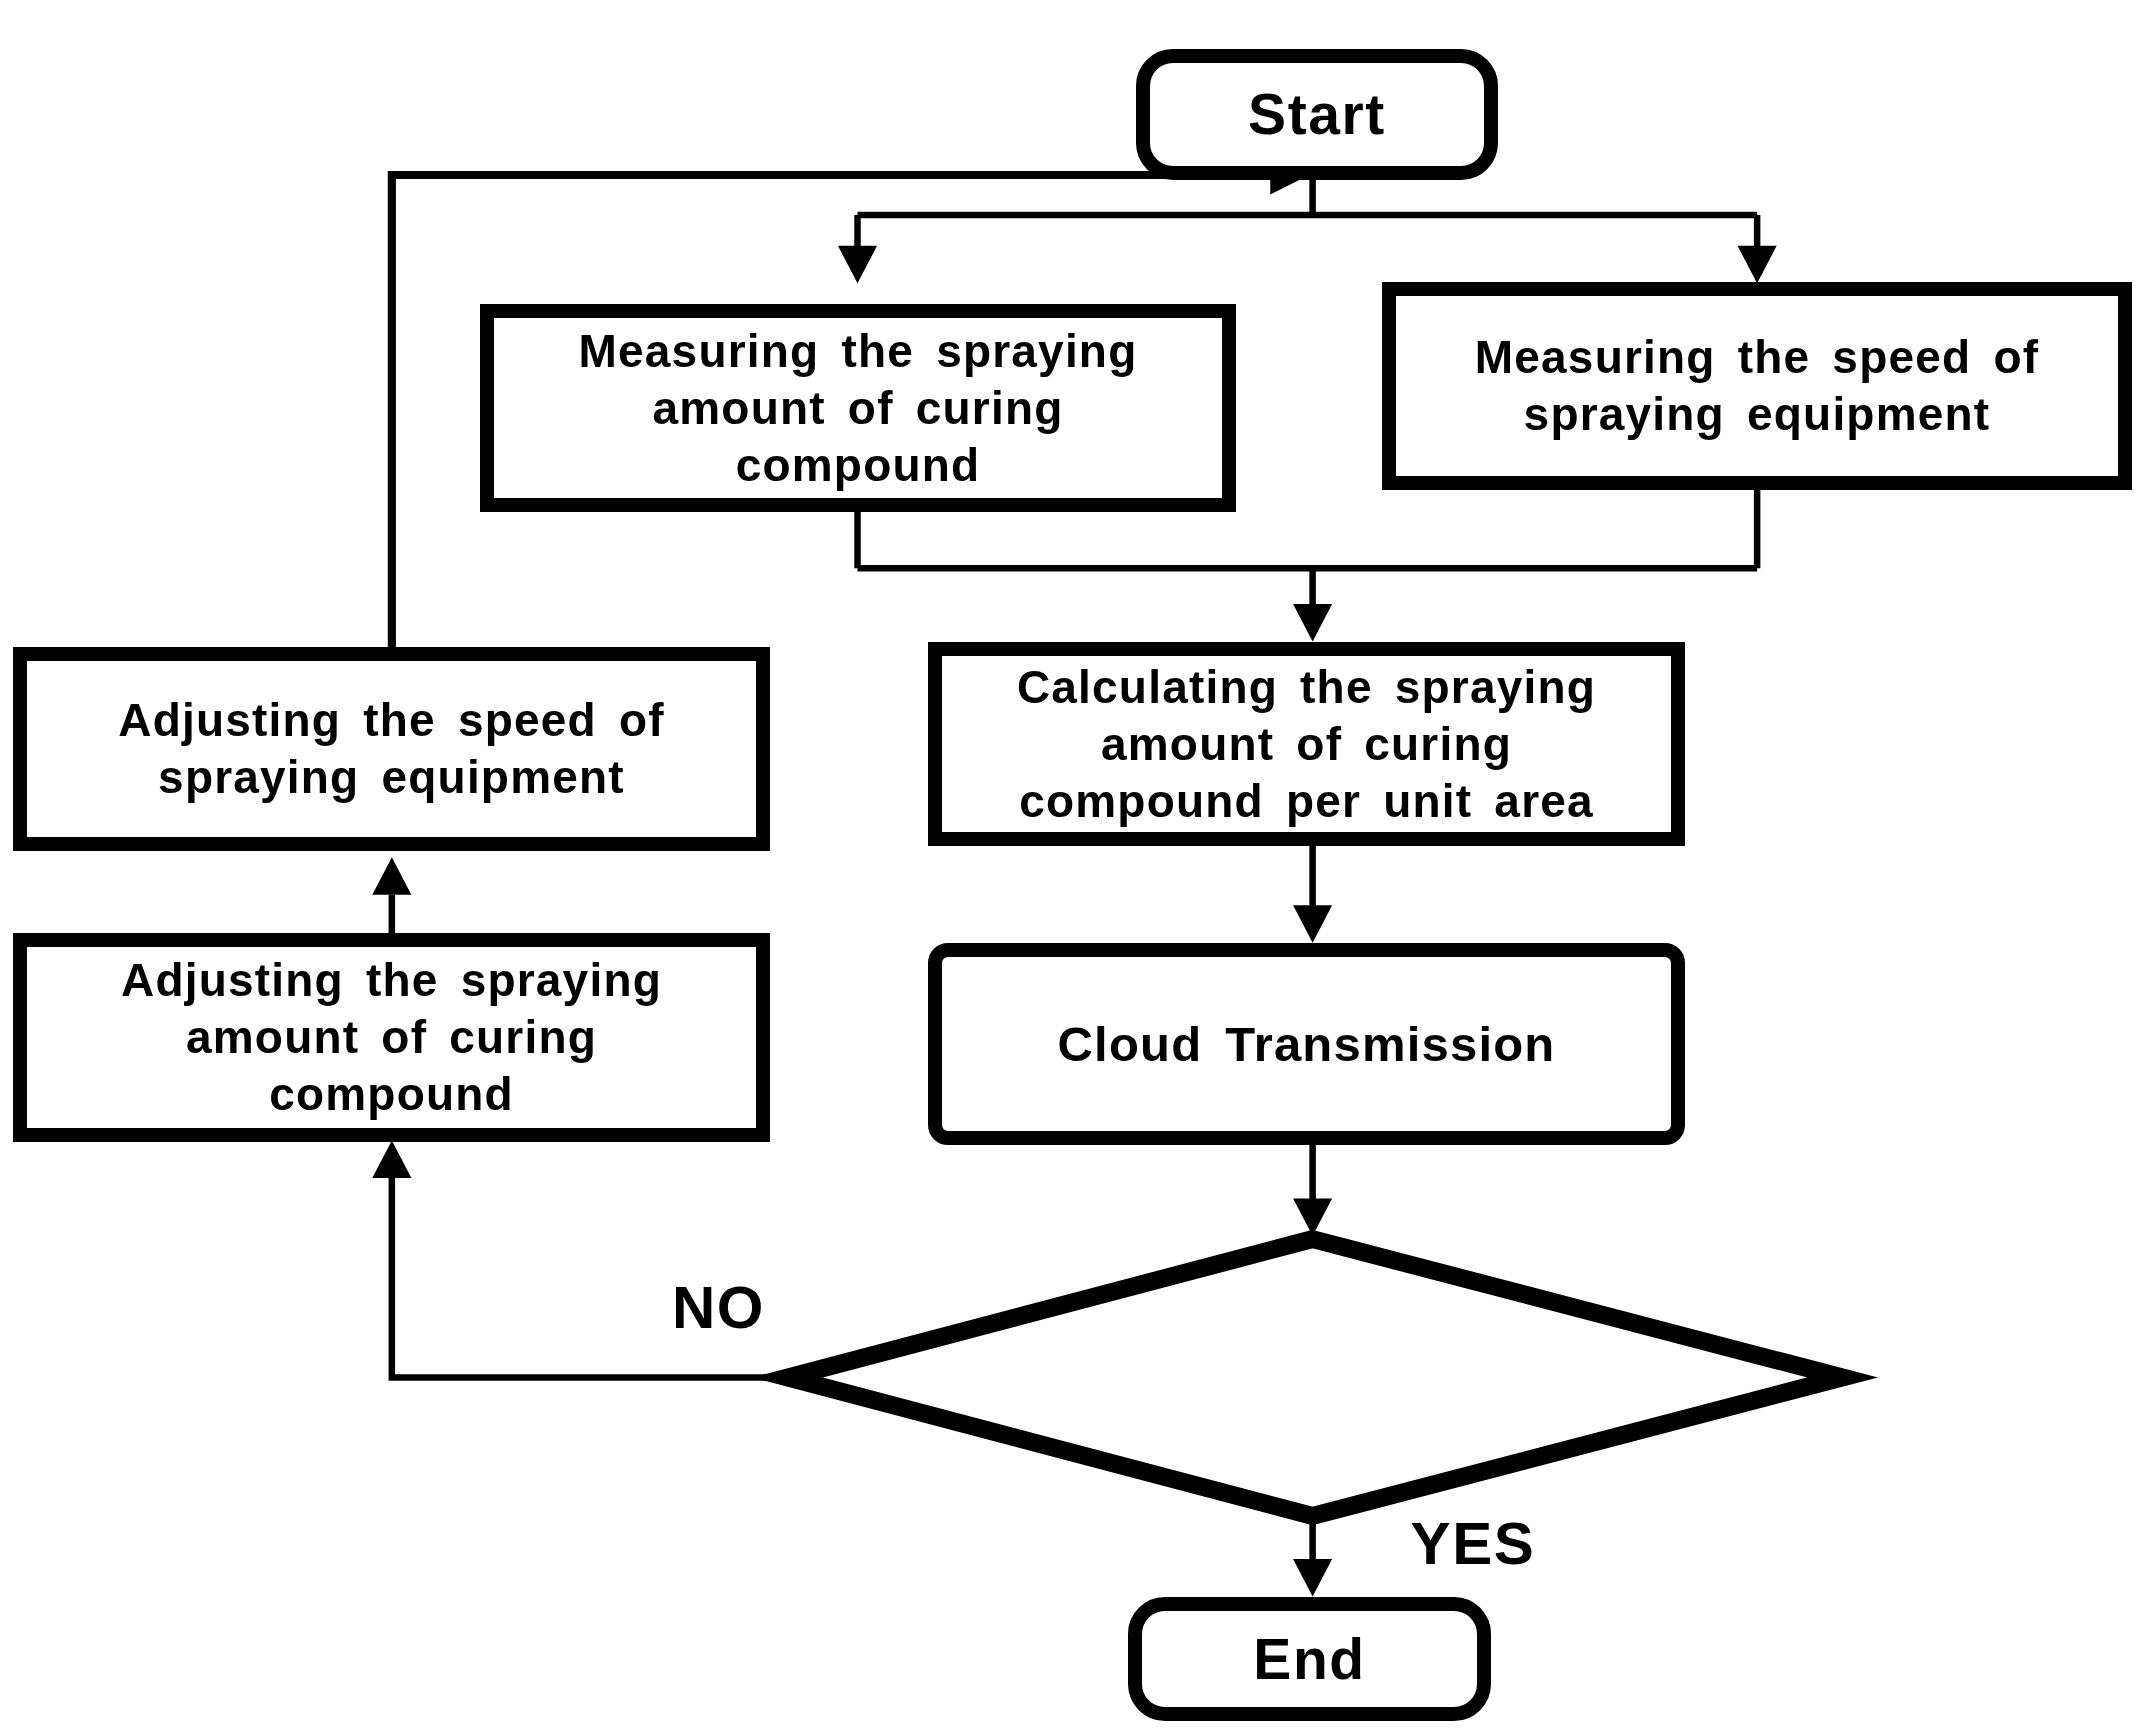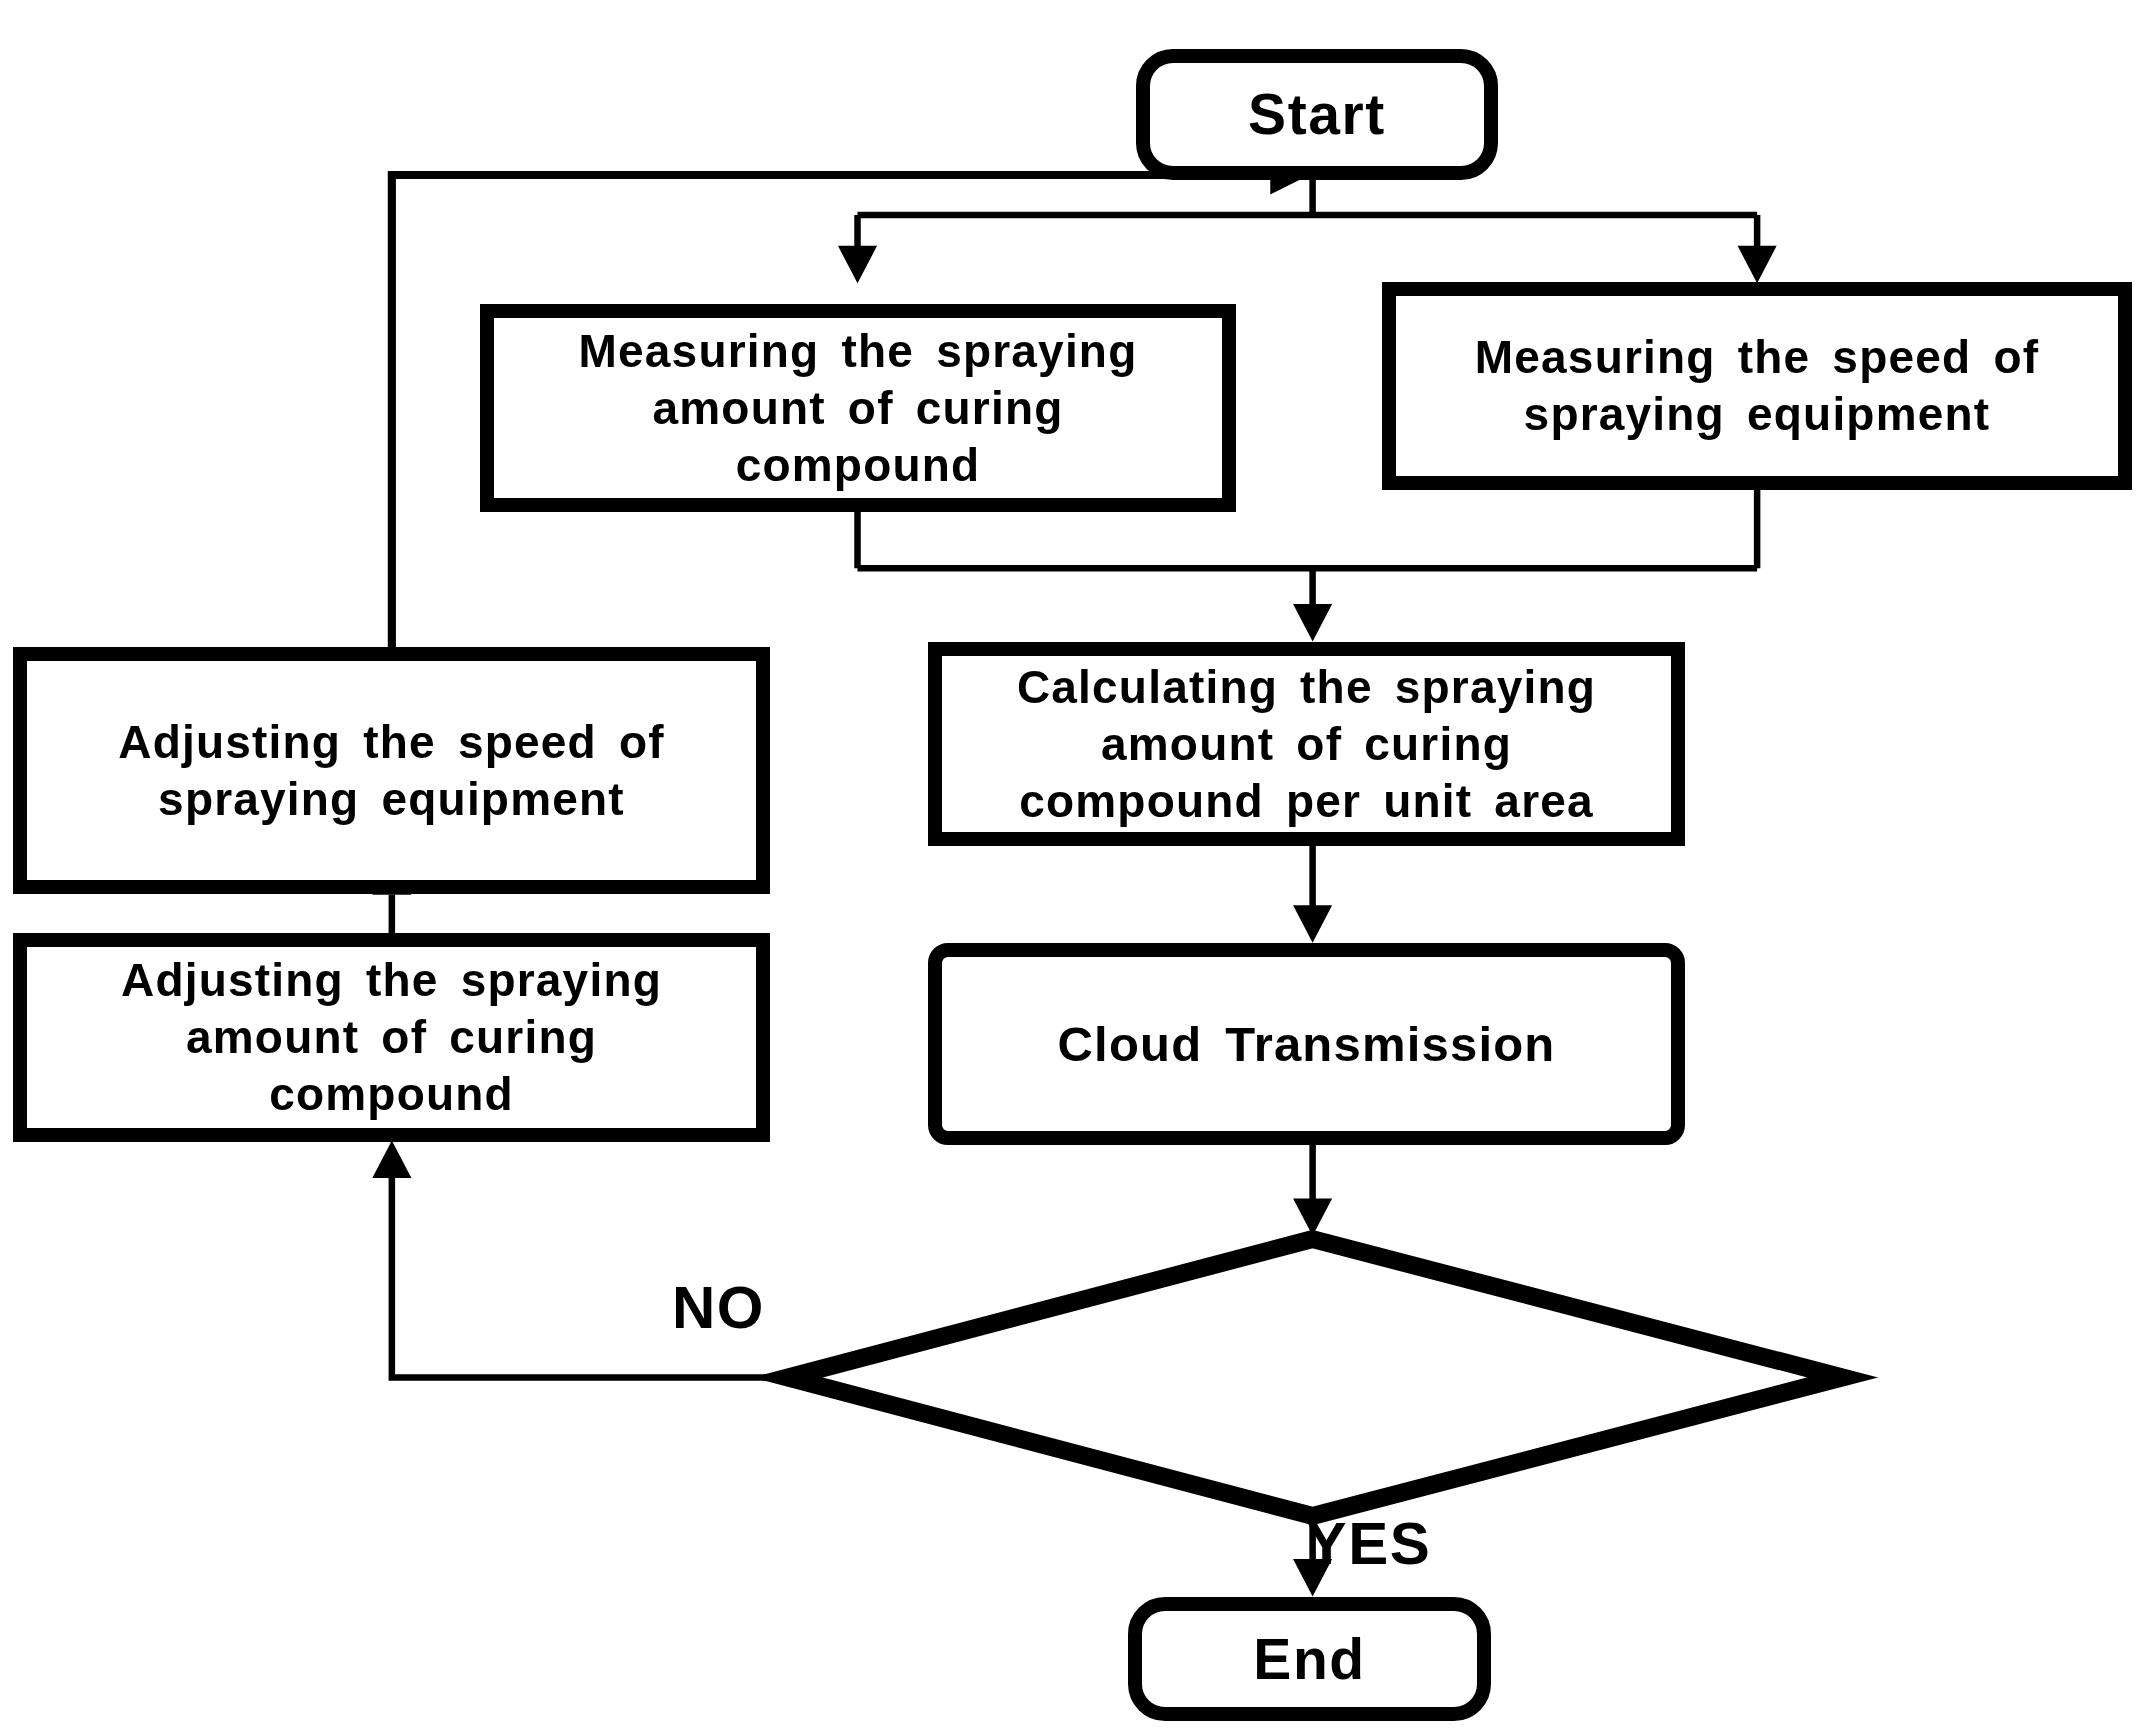--- a/index.html
+++ b/index.html
@@ -97,28 +97,28 @@
 
   <div class="node process" style="left:1382px;top:282px;width:750px;height:208px;">Measuring the speed of
 spraying equipment</div>
 
   <div class="node process" style="left:928px;top:642px;width:757px;height:204px;">Calculating the spraying
 amount of curing
 compound per unit area</div>
 
   <div class="node process" style="left:928px;top:943px;width:757px;height:202px;font-size:49px;border-radius:20px;">Cloud Transmission</div>
 
-  <div class="node process" style="left:13px;top:647px;width:757px;height:247px;">Adjusting the speed of
+  <div class="node process" style="left:13px;top:647px;width:757px;height:204px;">Adjusting the speed of
 spraying equipment</div>
 
   <div class="node process" style="left:13px;top:933px;width:757px;height:209px;">Adjusting the spraying
 amount of curing
 compound</div>
 
   <div class="node terminator" style="left:1128px;top:1597px;width:363px;height:124px;">End</div>
 
 
   <div class="edge-label" style="left:621px;top:1267px;width:195px;height:81px;">NO</div>
 
-  <div class="edge-label" style="left:1300px;top:1503px;width:138px;height:81px;">YES</div>
+  <div class="edge-label" style="left:1404px;top:1503px;width:138px;height:81px;">YES</div>
 
 </div>
 
 
 </body></html>

